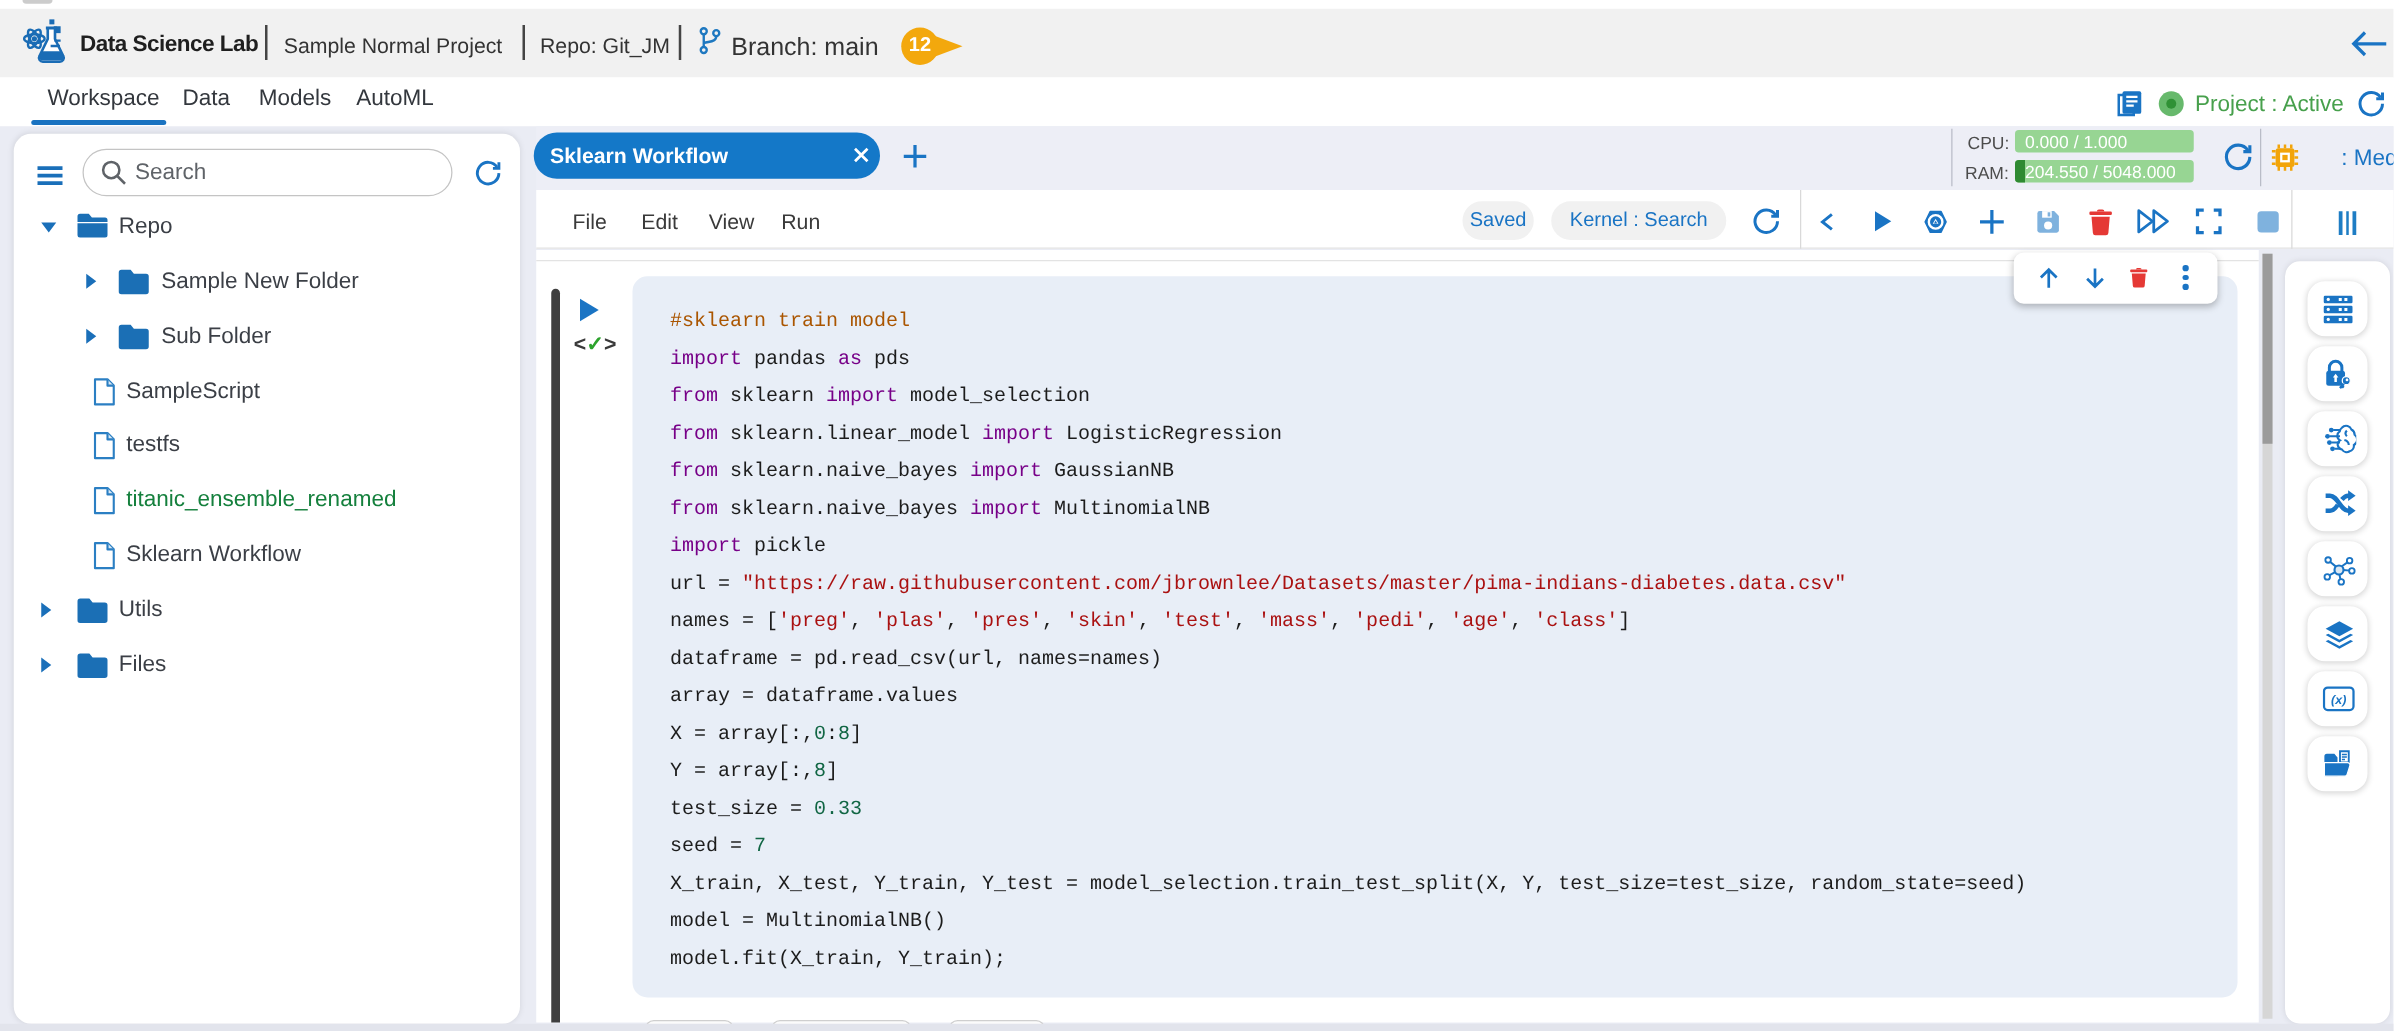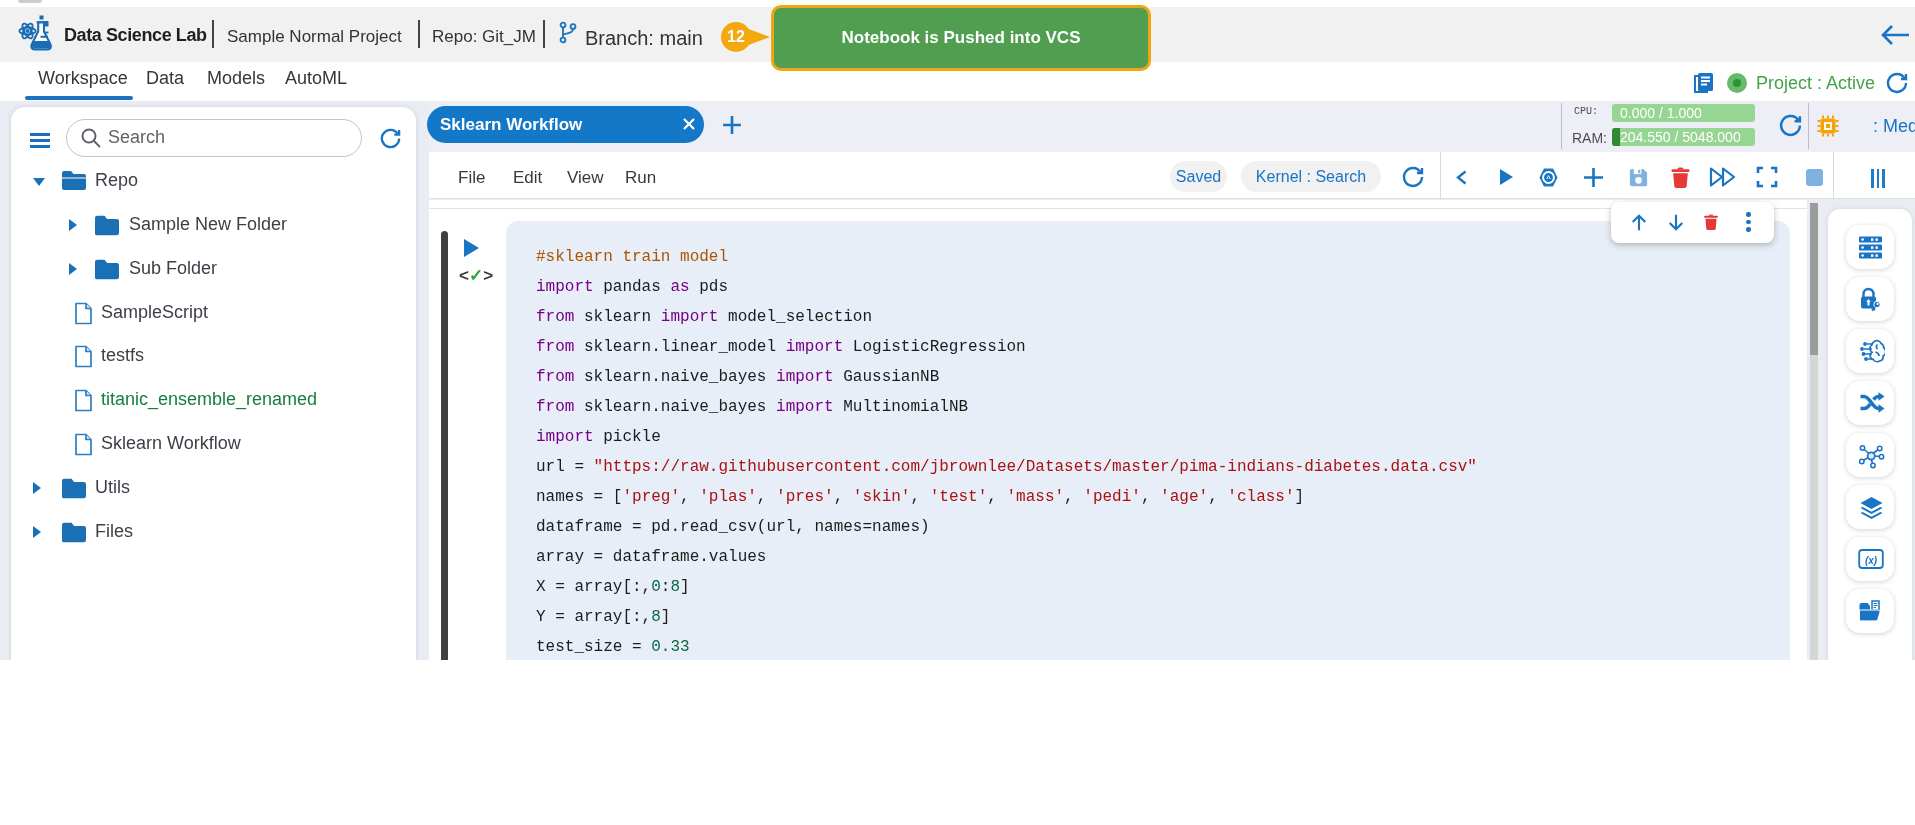--- a/index.html
+++ b/index.html
@@ -1,18 +1,18 @@
 <!DOCTYPE html>
 <html><head>
 <meta charset="utf-8">
 <style>
   * { margin:0; padding:0; box-sizing:border-box; }
   html,body { width:1915px; height:825px; overflow:hidden; }
   body { font-family:"Liberation Sans", sans-serif; background:#fff; }
-  #app { position:relative; width:1915px; height:660px; overflow:hidden; background:#fff; }
+  #app { position:relative; width:1915px; height:825px; overflow:hidden; background:#fff; }
   .abs { position:absolute; white-space:nowrap; }
   svg { display:block; }
 </style>
 </head>
 <body>
 <div id="app">
 
   <div class="abs" style="left:18px;top:0;width:24px;height:3px;background:#cccccc;border-radius:0 0 3px 3px;"></div>
 
   <div class="abs" style="left:0;top:7px;width:1915px;height:55px;background:#f1f1f1;"></div>
@@ -54,21 +54,20 @@
   <div class="abs" style="left:585px;top:27px;font-size:20px;color:#333;">Branch: main</div>
 
   <div class="abs" style="left:1880px;top:24px;">
     <svg width="30" height="22" viewBox="0 0 30 22" stroke="#1a74c4" stroke-width="2.6" fill="none">
       <path d="M29 11 H3 M12 2 L3 11 L12 20"></path>
     </svg>
   </div>
 
   <div class="abs" style="left:721px;top:22px;width:30px;height:30px;border-radius:50%;background:#f3a80d;z-index:60;color:#fff;font-size:16px;font-weight:bold;text-align:center;line-height:30px;">12</div>
   <div class="abs" style="left:746px;top:28px;width:0;height:0;z-index:60;border-top:9px solid transparent;border-bottom:9px solid transparent;border-left:24px solid #f3a80d;"></div>
-  <div class="abs" style="left:771px;top:5px;width:380px;height:66px;z-index:60;background:#519e51;border:3px solid #eda712;border-radius:10px;color:#fff;font-size:17px;font-weight:bold;text-align:center;line-height:60px;">Notebook is Pushed into VCS</div>
 
   <div class="abs" style="left:0;top:62px;width:1915px;height:39px;background:#fff;"></div>
   <div class="abs" style="left:38px;top:68px;font-size:18px;color:#33373d;">Workspace</div>
   <div class="abs" style="left:146px;top:68px;font-size:18px;color:#33373d;">Data</div>
   <div class="abs" style="left:207px;top:68px;font-size:18px;color:#33373d;">Models</div>
   <div class="abs" style="left:285px;top:68px;font-size:18px;color:#33373d;">AutoML</div>
   <div class="abs" style="left:25px;top:96px;width:108px;height:4px;background:#1a73c1;border-radius:2px;"></div>
 
   <div class="abs" style="left:1691px;top:71px;">
     <svg width="24" height="24" viewBox="0 0 24 24">
@@ -191,21 +190,21 @@
       <path d="M5 5 L15 15 M15 5 L5 15"></path>
     </svg>
   </div>
   <div class="abs" style="left:722px;top:115px;">
     <svg width="20" height="20" viewBox="0 0 20 20" stroke="#1a74c4" stroke-width="2.6">
       <path d="M10 1 v18 M1 10 h18"></path>
     </svg>
   </div>
 
   <div class="abs" style="left:1561px;top:103px;width:1px;height:46px;background:#b9bcc7;"></div>
-  <div class="abs" style="left:1574px;top:106px;font-size:10px;color:#4c4c4c;font-family:Liberation Mono, monospace;">CPU:</div>
+  <div class="abs" style="left:1574px;top:106px;font-size:14px;color:#4c4c4c;">CPU:</div>
   <div class="abs" style="left:1612px;top:104px;width:143px;height:18px;background:#97d593;border-radius:3px;color:#fff;font-size:14px;padding-left:8px;line-height:18px;">0.000 / 1.000</div>
   <div class="abs" style="left:1572px;top:130px;font-size:14px;color:#4c4c4c;text-align:center;">RAM:</div>
   <div class="abs" style="left:1612px;top:128px;width:143px;height:18px;background:#97d593;border-radius:3px;color:#fff;font-size:14px;padding-left:8px;line-height:18px;overflow:hidden;">204.550 / 5048.000</div>
   <div class="abs" style="left:1612px;top:128px;width:8px;height:18px;background:#2f8a32;border-radius:3px 0 0 3px;"></div>
   <div class="abs" style="left:1778px;top:113px;">
     <svg width="25" height="25" viewBox="0 0 24 24" fill="none" stroke="#1a74c4" stroke-width="2.4">
       <path d="M19.5 7 A9 9 0 1 0 21 12"></path>
       <path d="M21 3 v5 h-5" fill="none"></path>
     </svg>
   </div>

